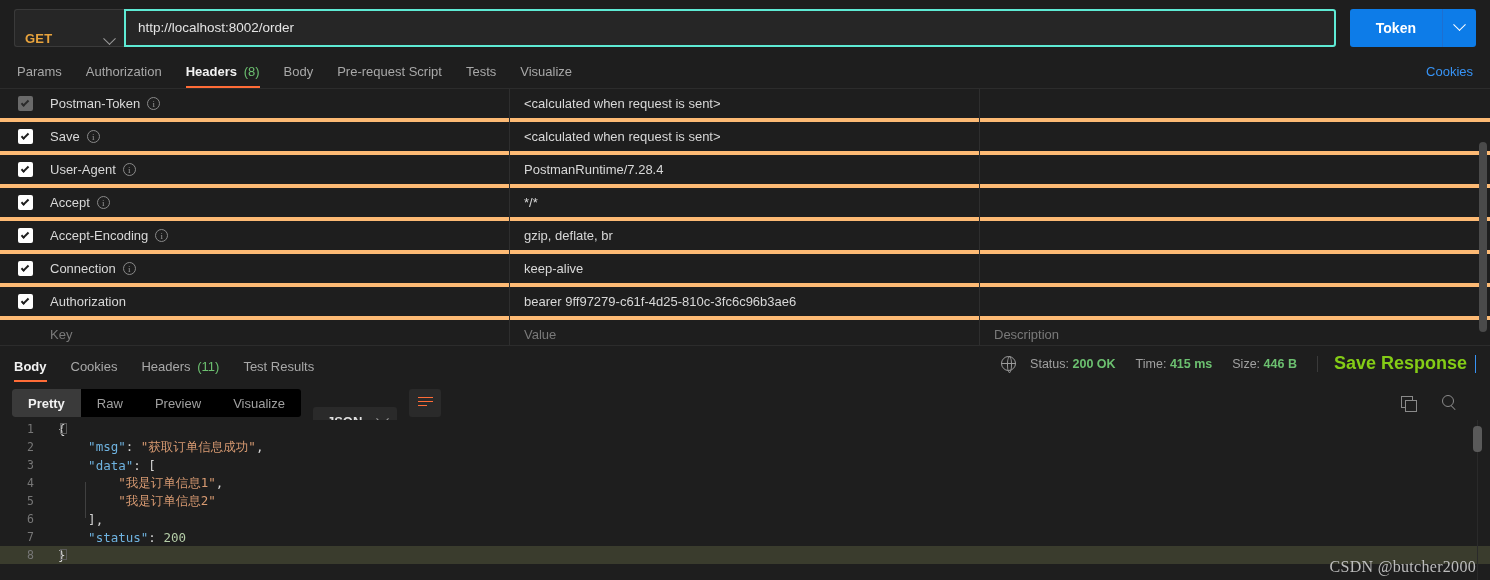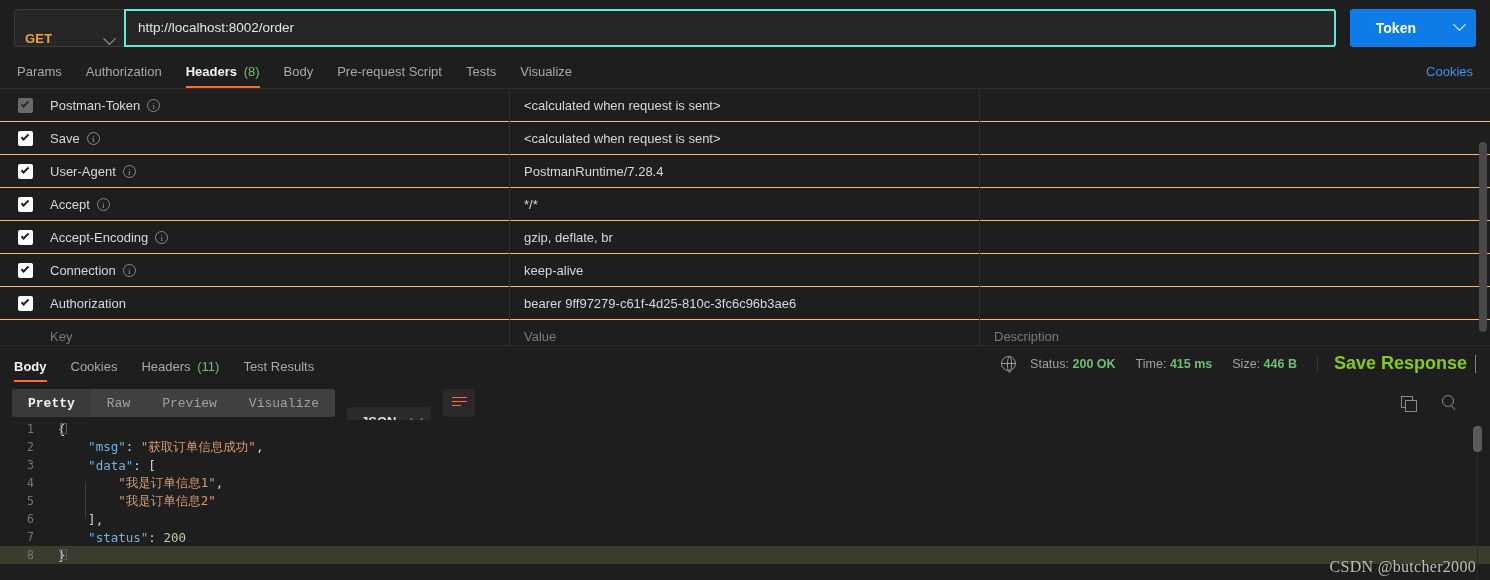--- a/index.html
+++ b/index.html
@@ -67,21 +67,21 @@
   .rtab-count { color: #6cc070; font-weight: normal; margin-left: 3px; }
   #cookies-link {
     margin-left: auto; font-size: 13px; color: #3793f5; padding-bottom: 9px; cursor: pointer;
   }
 
   
   #headers-table {
     position: absolute; left: 0; top: 89px; width: 1490px; height: 256px;
     overflow: hidden;
   }
-  .hrow { display: flex; height: 33px; border-bottom: 1px solid #fdba74; align-items: center; }
+  .hrow { display: flex; height: 33px; border-bottom: 4px solid #fdba74; align-items: center; }
   .hrow.first { border-top: none; }
   .cb-cell { width: 50px; flex: none; display: flex; align-items: center; justify-content: center; }
   .cb {
     width: 15px; height: 15px; border-radius: 2px; background: #ffffff;
     display: flex; align-items: center; justify-content: center; cursor: pointer;
   }
   .cb.disabled { background: #6a6a6a; }
   .cb .tick {
     width: 8px; height: 4px; border-left: 2px solid #1e1e1e; border-bottom: 2px solid #1e1e1e;
     transform: rotate(-45deg) translate(1px,-1px);
@@ -140,21 +140,21 @@
   .meta-sep { width: 1px; height: 16px; background: #3a3a3a; margin-right: 16px; }
   #save-response { font-size: 18px; color: #84cc16; font-weight: bold; cursor: pointer; }
   #save-caret { margin-left: 8px; }
   #save-caret .chev { border-color: #3793f5; width: 8px; height: 8px; }
 
   
   #body-toolbar {
     position: absolute; left: 0; top: 386px; width: 1490px; height: 34px;
     display: flex; align-items: center; padding: 0 12px;
   }
-  .seg-group { display: flex; background: #404040; border-radius: 3px; overflow: hidden; height: 28px; font-family: Liberation Mono, monospace; }
+  .seg-group { display: flex; background: #000000; border-radius: 3px; overflow: hidden; height: 28px; }
   .seg {
     font-size: 13px; color: #a0a0a0; padding: 0 16px; display: flex; align-items: center;
     cursor: pointer;
   }
   .seg.active { background: #3a3a3a; color: #f2f2f2; font-weight: bold; }
   #format-select {
     margin-left: 12px; height: 28px; background: #2a2a2a; border-radius: 3px;
     display: flex; align-items: center; padding: 0 10px 0 14px; gap: 16px; cursor: pointer; margin-top: 36px;
   }
   #format-select .seg-lbl { font-size: 13px; color: #e0e0e0; font-weight: bold; }

